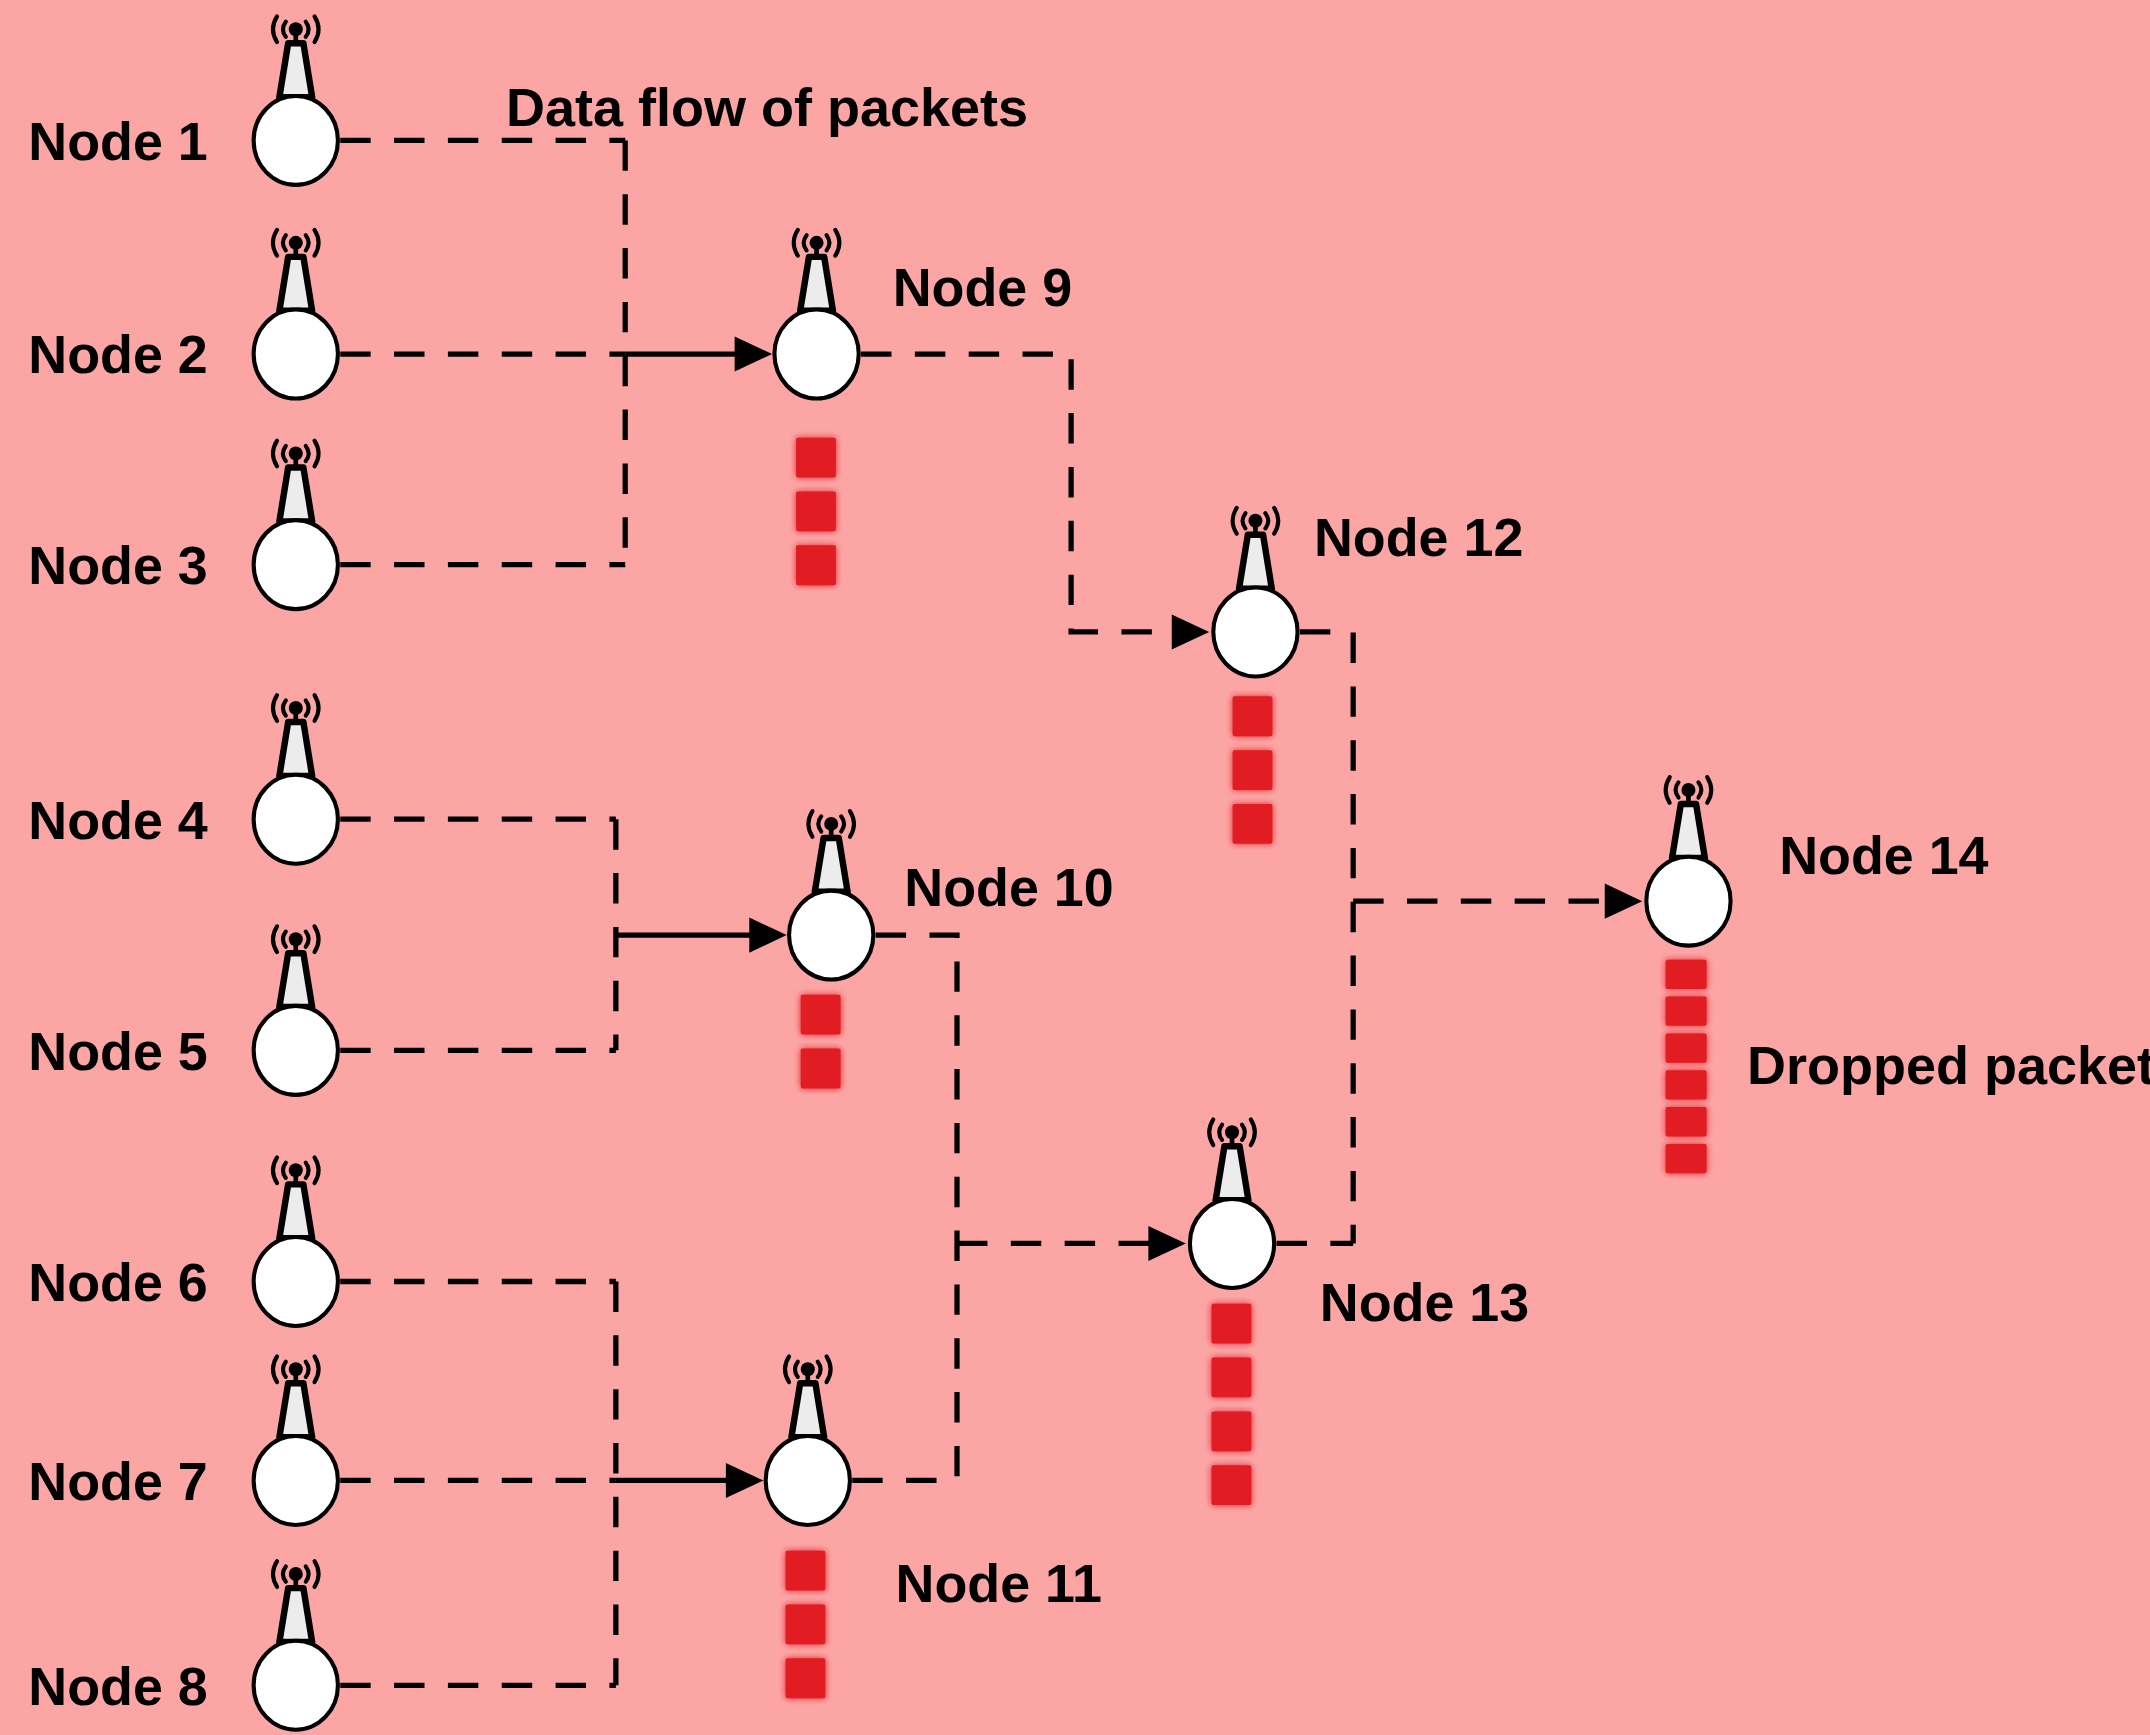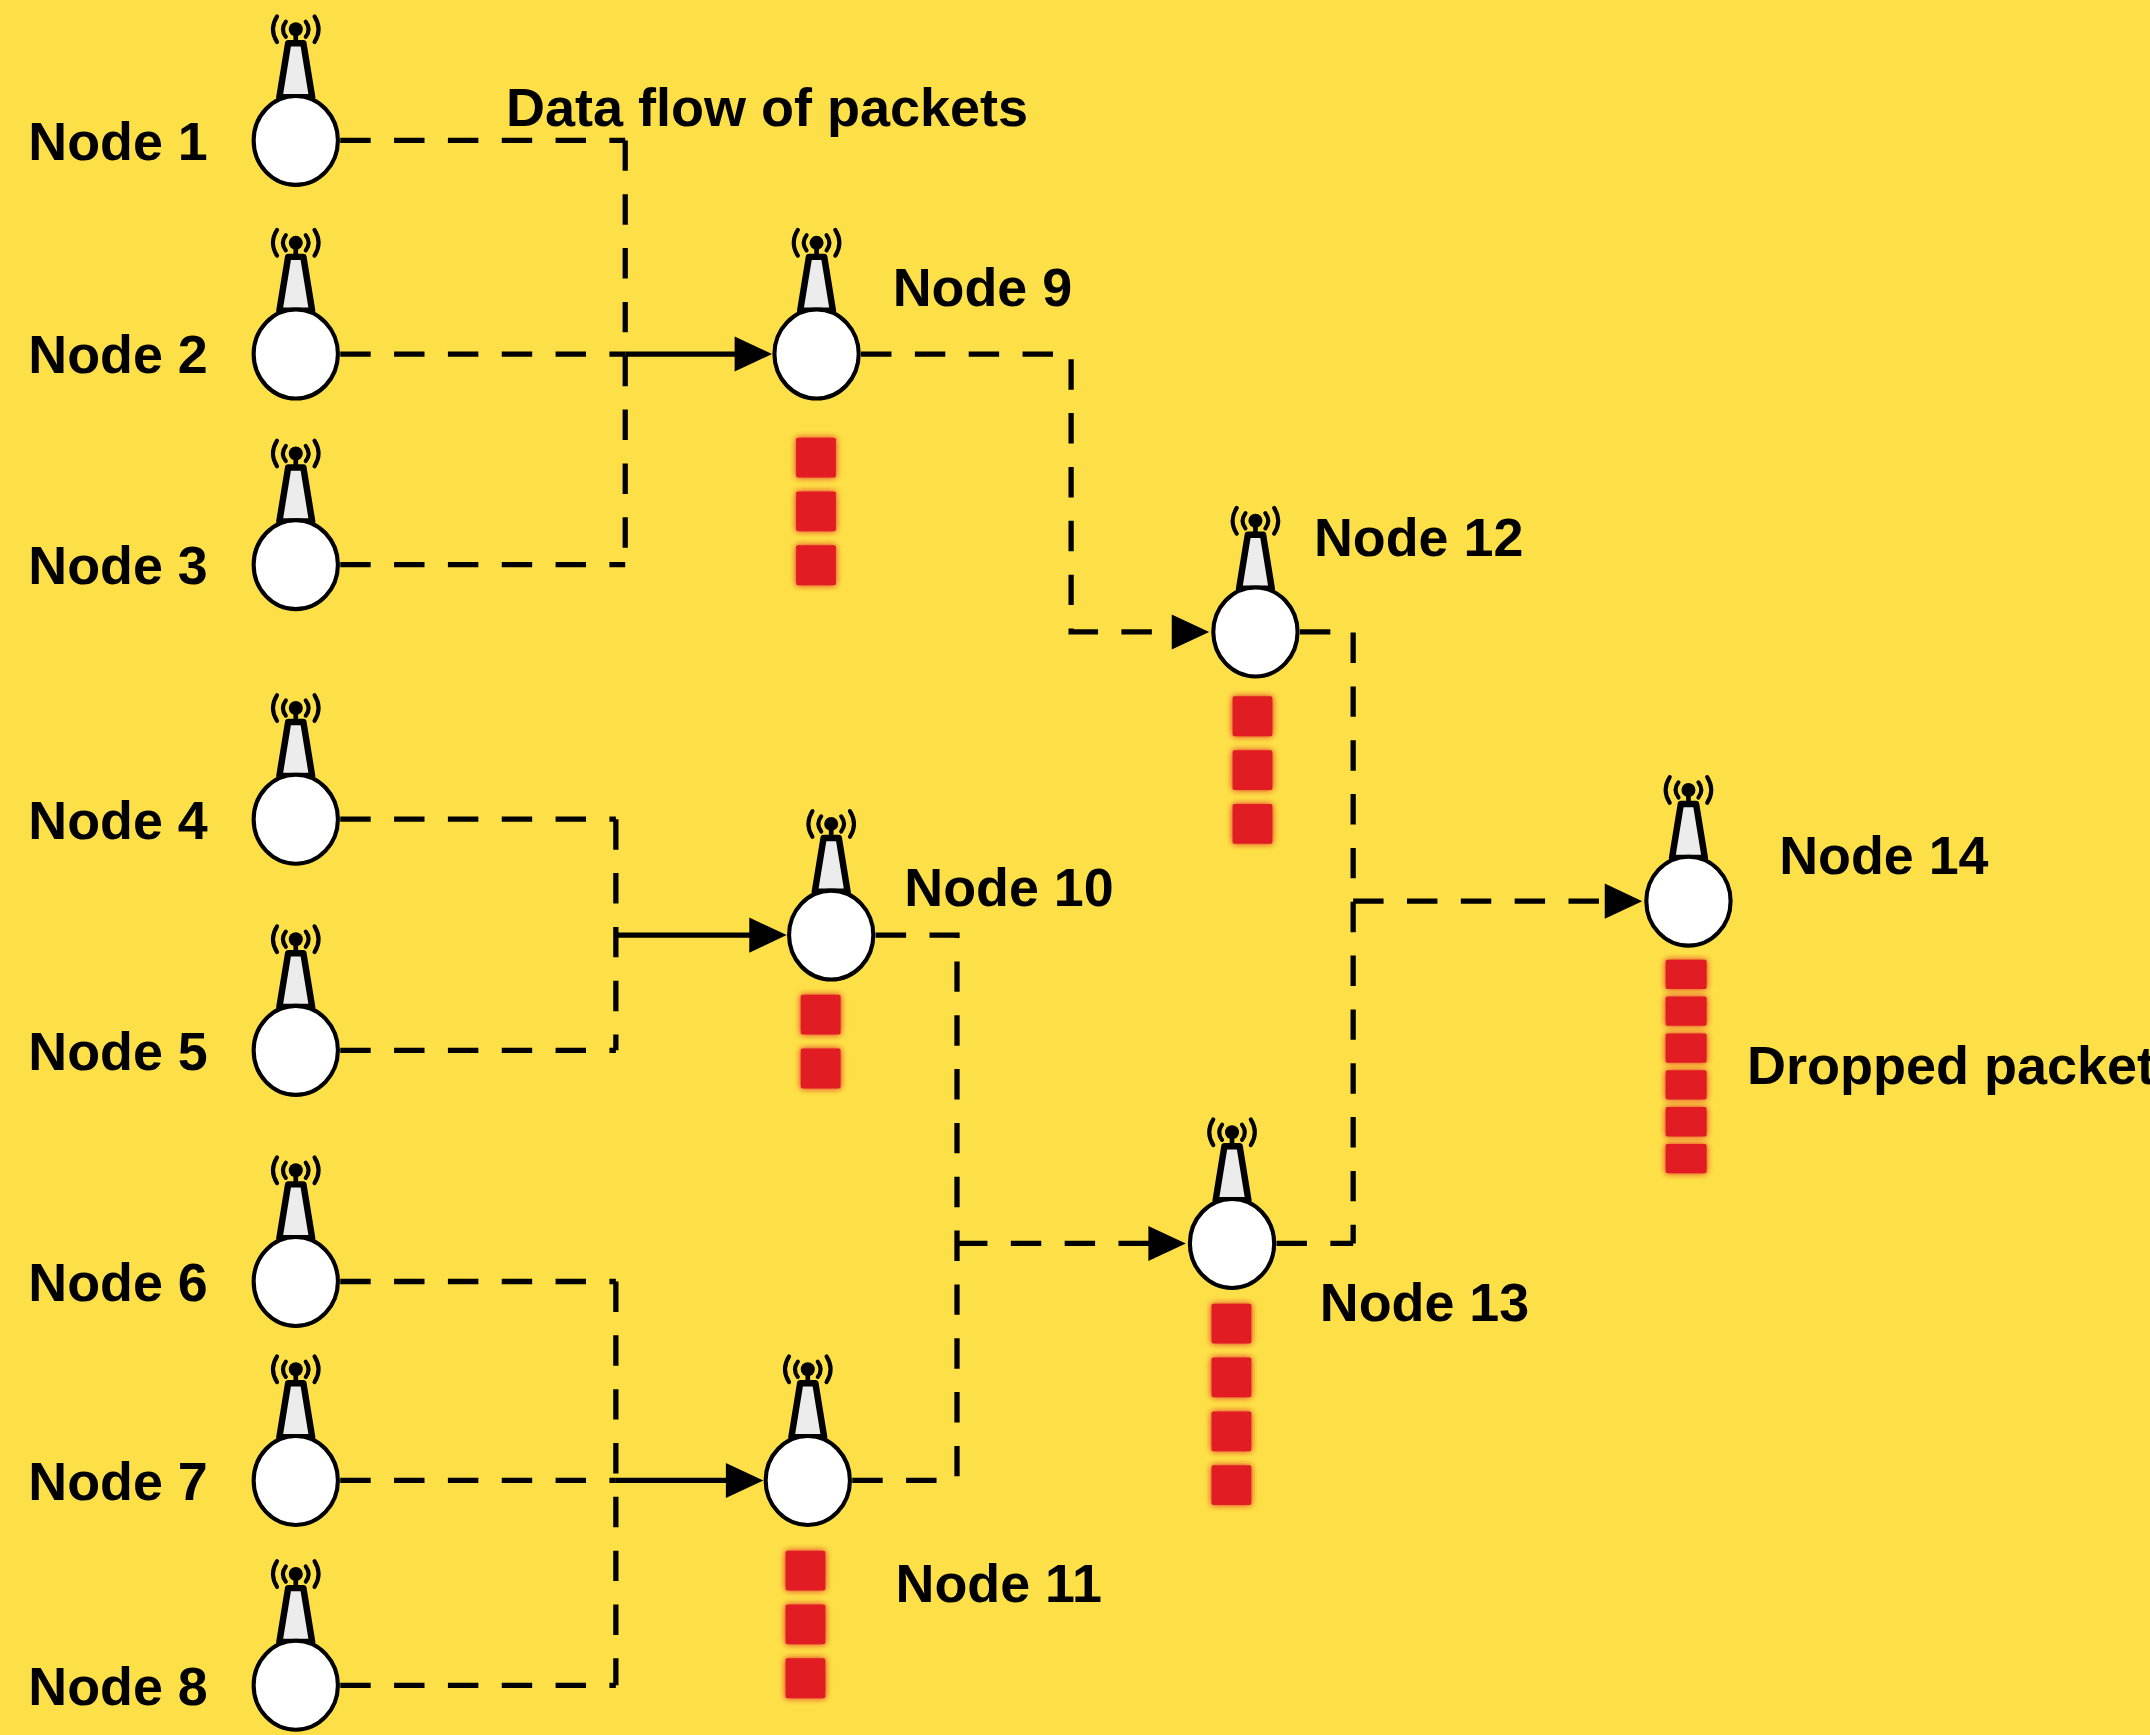--- a/index.html
+++ b/index.html
@@ -1,19 +1,19 @@
 <!DOCTYPE html>
 <html style="font-size:9.4px"><head>
 <meta charset="utf-8">
 <style>
   html,body{margin:0;padding:0;background:#ffffff;}
   .canvas{
     position:relative;
     width:2151px;height:1735px;
-    background:#fde047;
+    background:#fca5a5;
     font-family:"Liberation Sans", sans-serif;
     overflow:hidden;
   }
   .canvas svg{position:absolute;left:0;top:0;}
   .anno{
     position:absolute;
     font-weight:bold;
     font-size:54px;
     line-height:1.08;
     color:#000;

